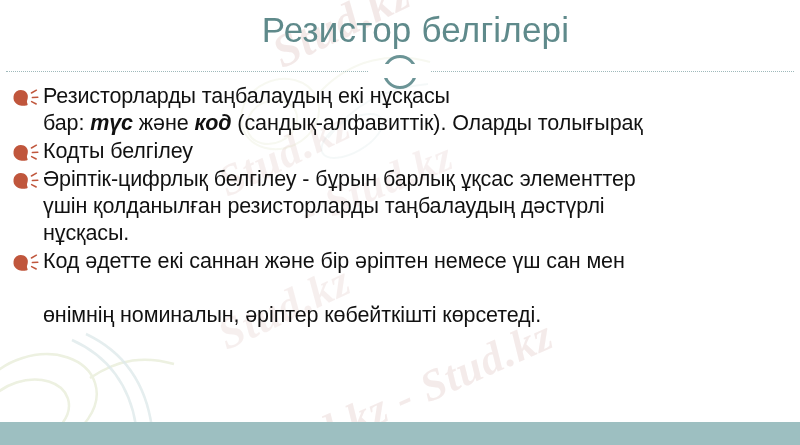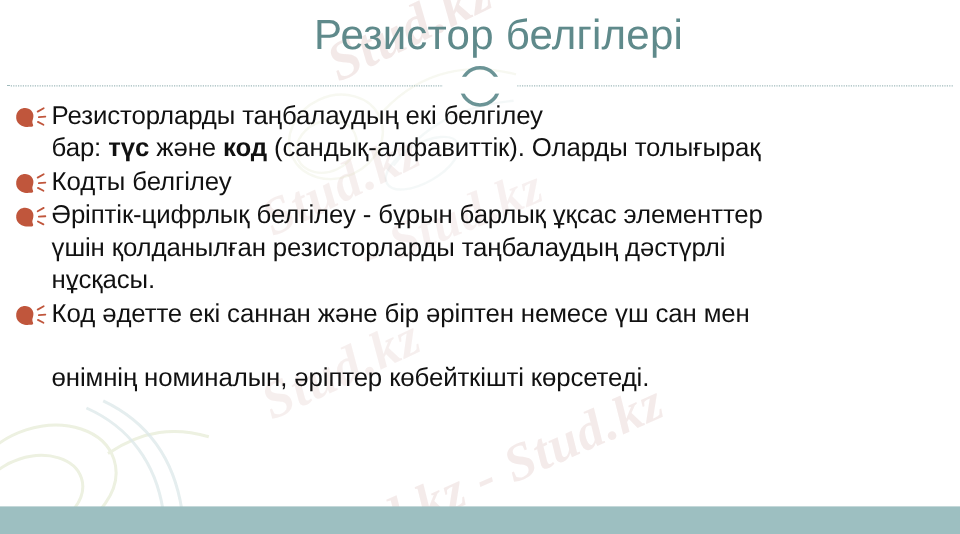--- a/index.html
+++ b/index.html
@@ -129,21 +129,21 @@
     color: #111111;
     letter-spacing: -0.1px;
   }
   .bullet-marker {
     position: absolute;
     left: 1px;
     top: 5px;
     width: 26px;
     height: 19px;
   }
-  .bullet-text b { font-weight: 700; }
+  .bullet-text b { font-weight: 700; font-style: italic; }
 
   
   .above { position: relative; z-index: 3; }
 </style>
 </head>
 <body>
 
 <div id="slide">
 
   <div class="wm-layer">
@@ -189,21 +189,21 @@
   </div>
 
   <div id="body" class="above">
       <div class="bullet-item"><span class="bullet-marker"><svg viewBox="0 0 26 19" width="26" height="19">
             <path fill="#c0563c" d="M3.6 2.3c3.0-2.0 7.3-1.6 9.6 1.0 1.6 1.8 1.9 3.8 1.5 5.9-0.3 1.6-1.1 2.9-0.6 4.5 0.2 0.8 0.9 1.6 0.4 2.4-0.5 0.7-1.6 0.5-2.4 0.6-2.4 0.2-4.9 0.2-7.1-0.9C2.2 14.4 0.7 12.1 0.5 9.5 0.3 6.6 1.2 3.9 3.6 2.3z"></path>
             <g stroke="#c0563c" stroke-width="1.5" stroke-linecap="round">
               <path d="M18.4 4.0 L23.4 1.2"></path>
               <path d="M19.4 8.6 L24.8 8.2"></path>
               <path d="M18.6 12.6 L23.2 15.0"></path>
             </g>
-          </svg></span><span class="bullet-text"><span>Резисторларды таңбалаудың екі белгілеу</span><br><span>бар: </span><b>түс</b><span> және </span><b>код</b><span> (сандық-алфавиттік). Оларды толығырақ</span><br></span></div>
+          </svg></span><span class="bullet-text"><span>Резисторларды таңбалаудың екі нұсқасы</span><br><span>бар: </span><b>түс</b><span> және </span><b>код</b><span> (сандық-алфавиттік). Оларды толығырақ</span><br></span></div>
       <div class="bullet-item"><span class="bullet-marker"><svg viewBox="0 0 26 19" width="26" height="19">
             <path fill="#c0563c" d="M3.6 2.3c3.0-2.0 7.3-1.6 9.6 1.0 1.6 1.8 1.9 3.8 1.5 5.9-0.3 1.6-1.1 2.9-0.6 4.5 0.2 0.8 0.9 1.6 0.4 2.4-0.5 0.7-1.6 0.5-2.4 0.6-2.4 0.2-4.9 0.2-7.1-0.9C2.2 14.4 0.7 12.1 0.5 9.5 0.3 6.6 1.2 3.9 3.6 2.3z"></path>
             <g stroke="#c0563c" stroke-width="1.5" stroke-linecap="round">
               <path d="M18.4 4.0 L23.4 1.2"></path>
               <path d="M19.4 8.6 L24.8 8.2"></path>
               <path d="M18.6 12.6 L23.2 15.0"></path>
             </g>
           </svg></span><span class="bullet-text"><span>Кодты белгілеу</span></span></div>
       <div class="bullet-item"><span class="bullet-marker"><svg viewBox="0 0 26 19" width="26" height="19">
             <path fill="#c0563c" d="M3.6 2.3c3.0-2.0 7.3-1.6 9.6 1.0 1.6 1.8 1.9 3.8 1.5 5.9-0.3 1.6-1.1 2.9-0.6 4.5 0.2 0.8 0.9 1.6 0.4 2.4-0.5 0.7-1.6 0.5-2.4 0.6-2.4 0.2-4.9 0.2-7.1-0.9C2.2 14.4 0.7 12.1 0.5 9.5 0.3 6.6 1.2 3.9 3.6 2.3z"></path>

